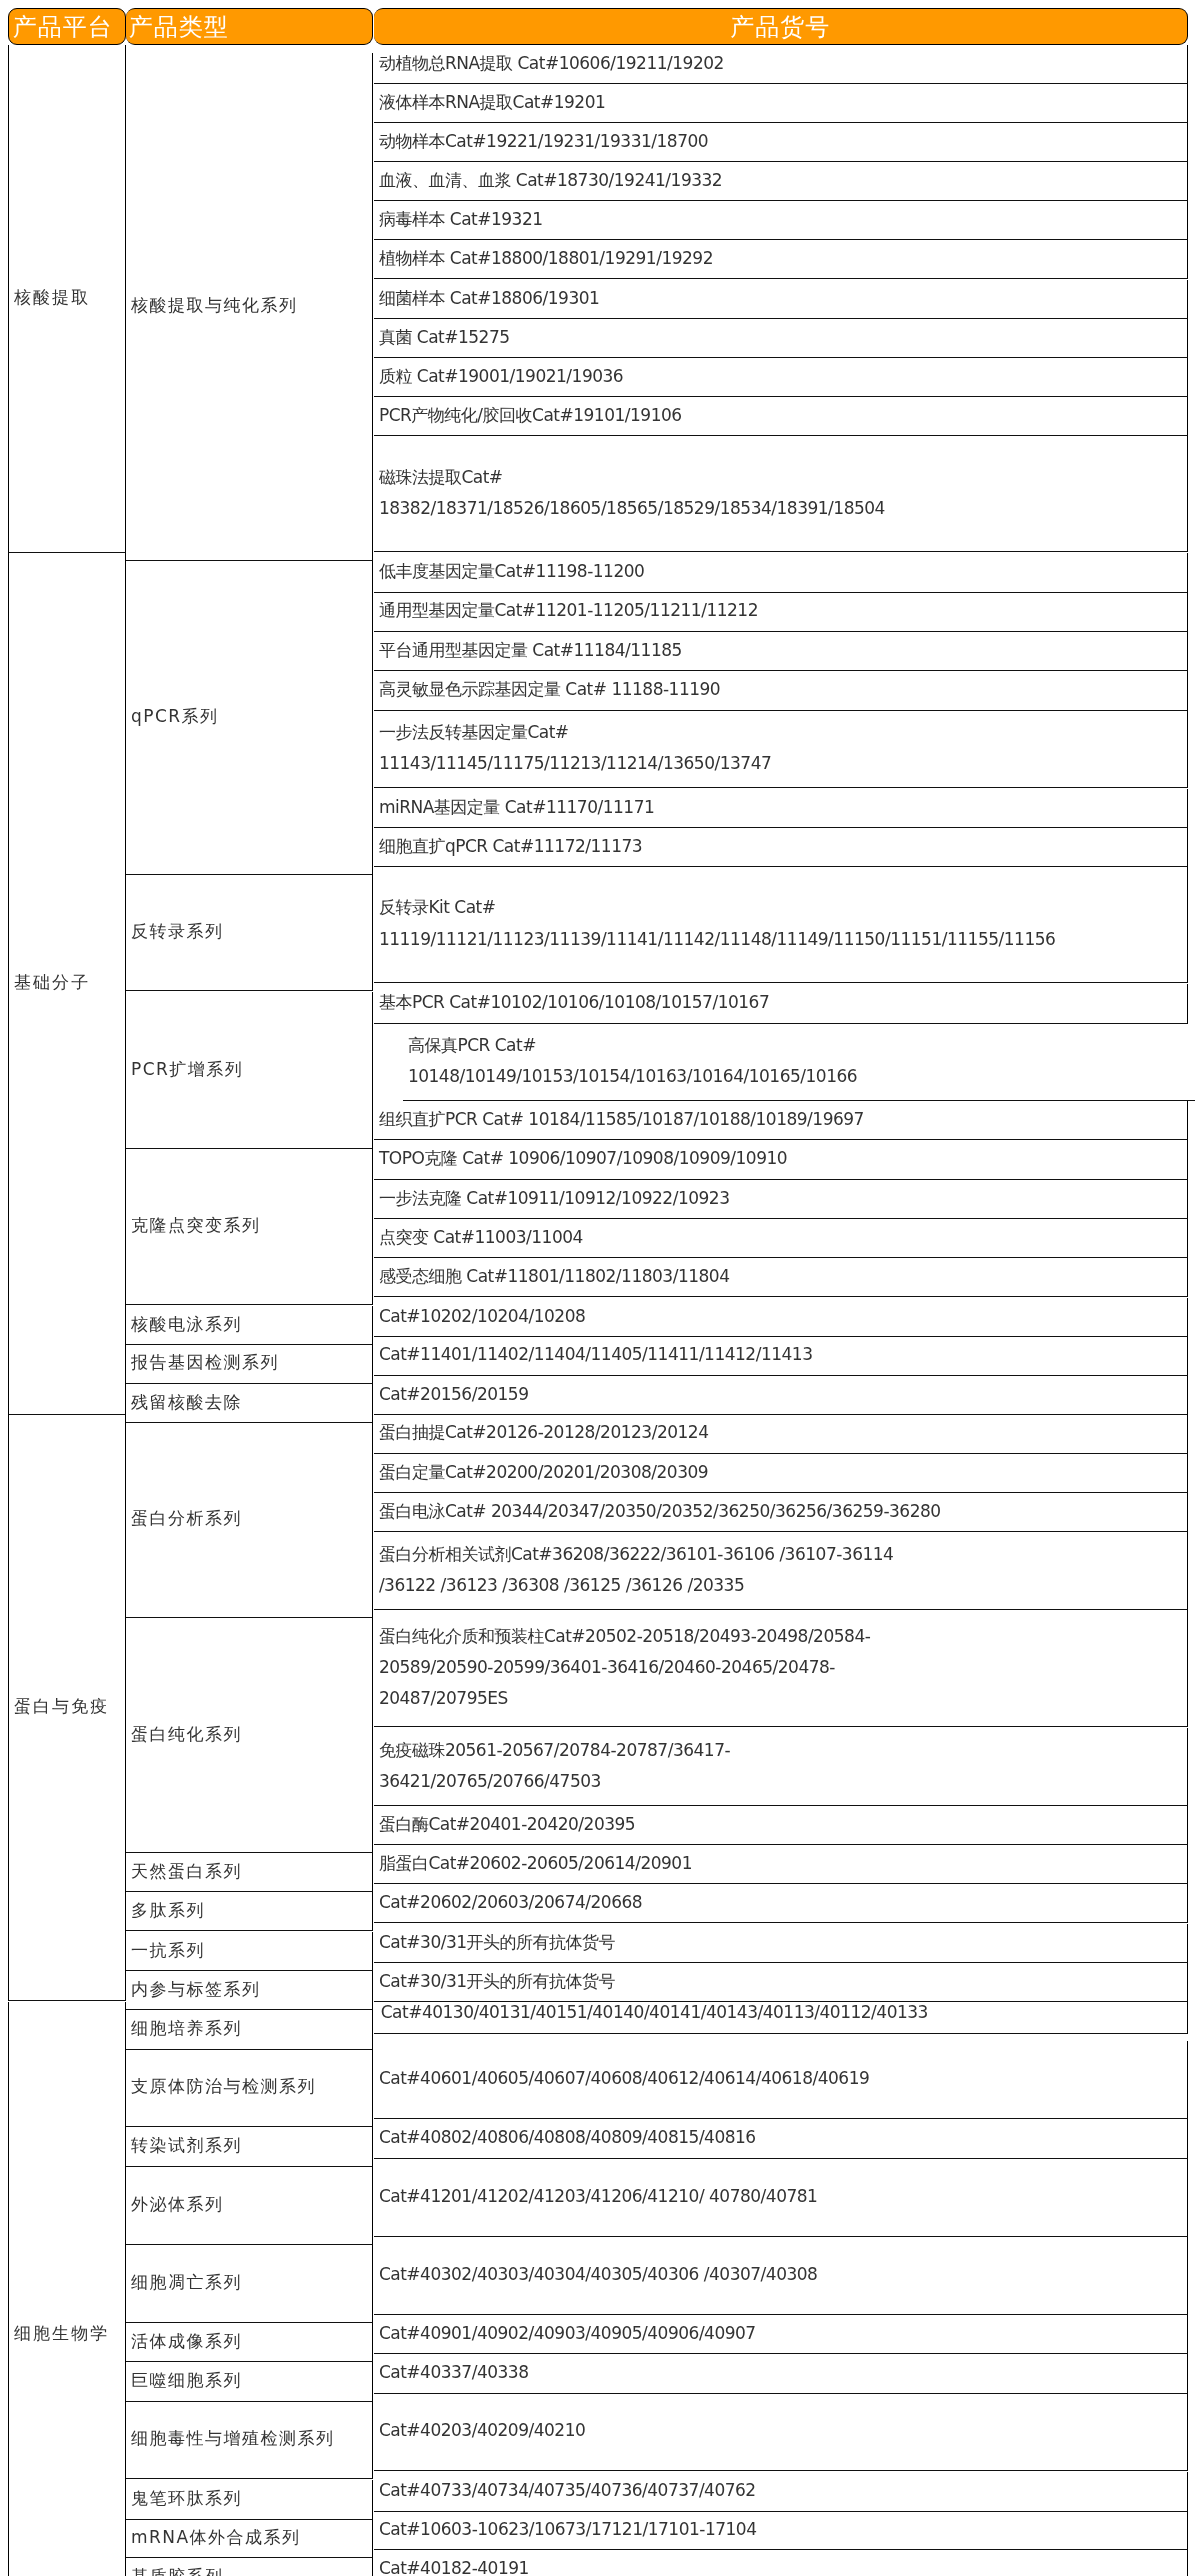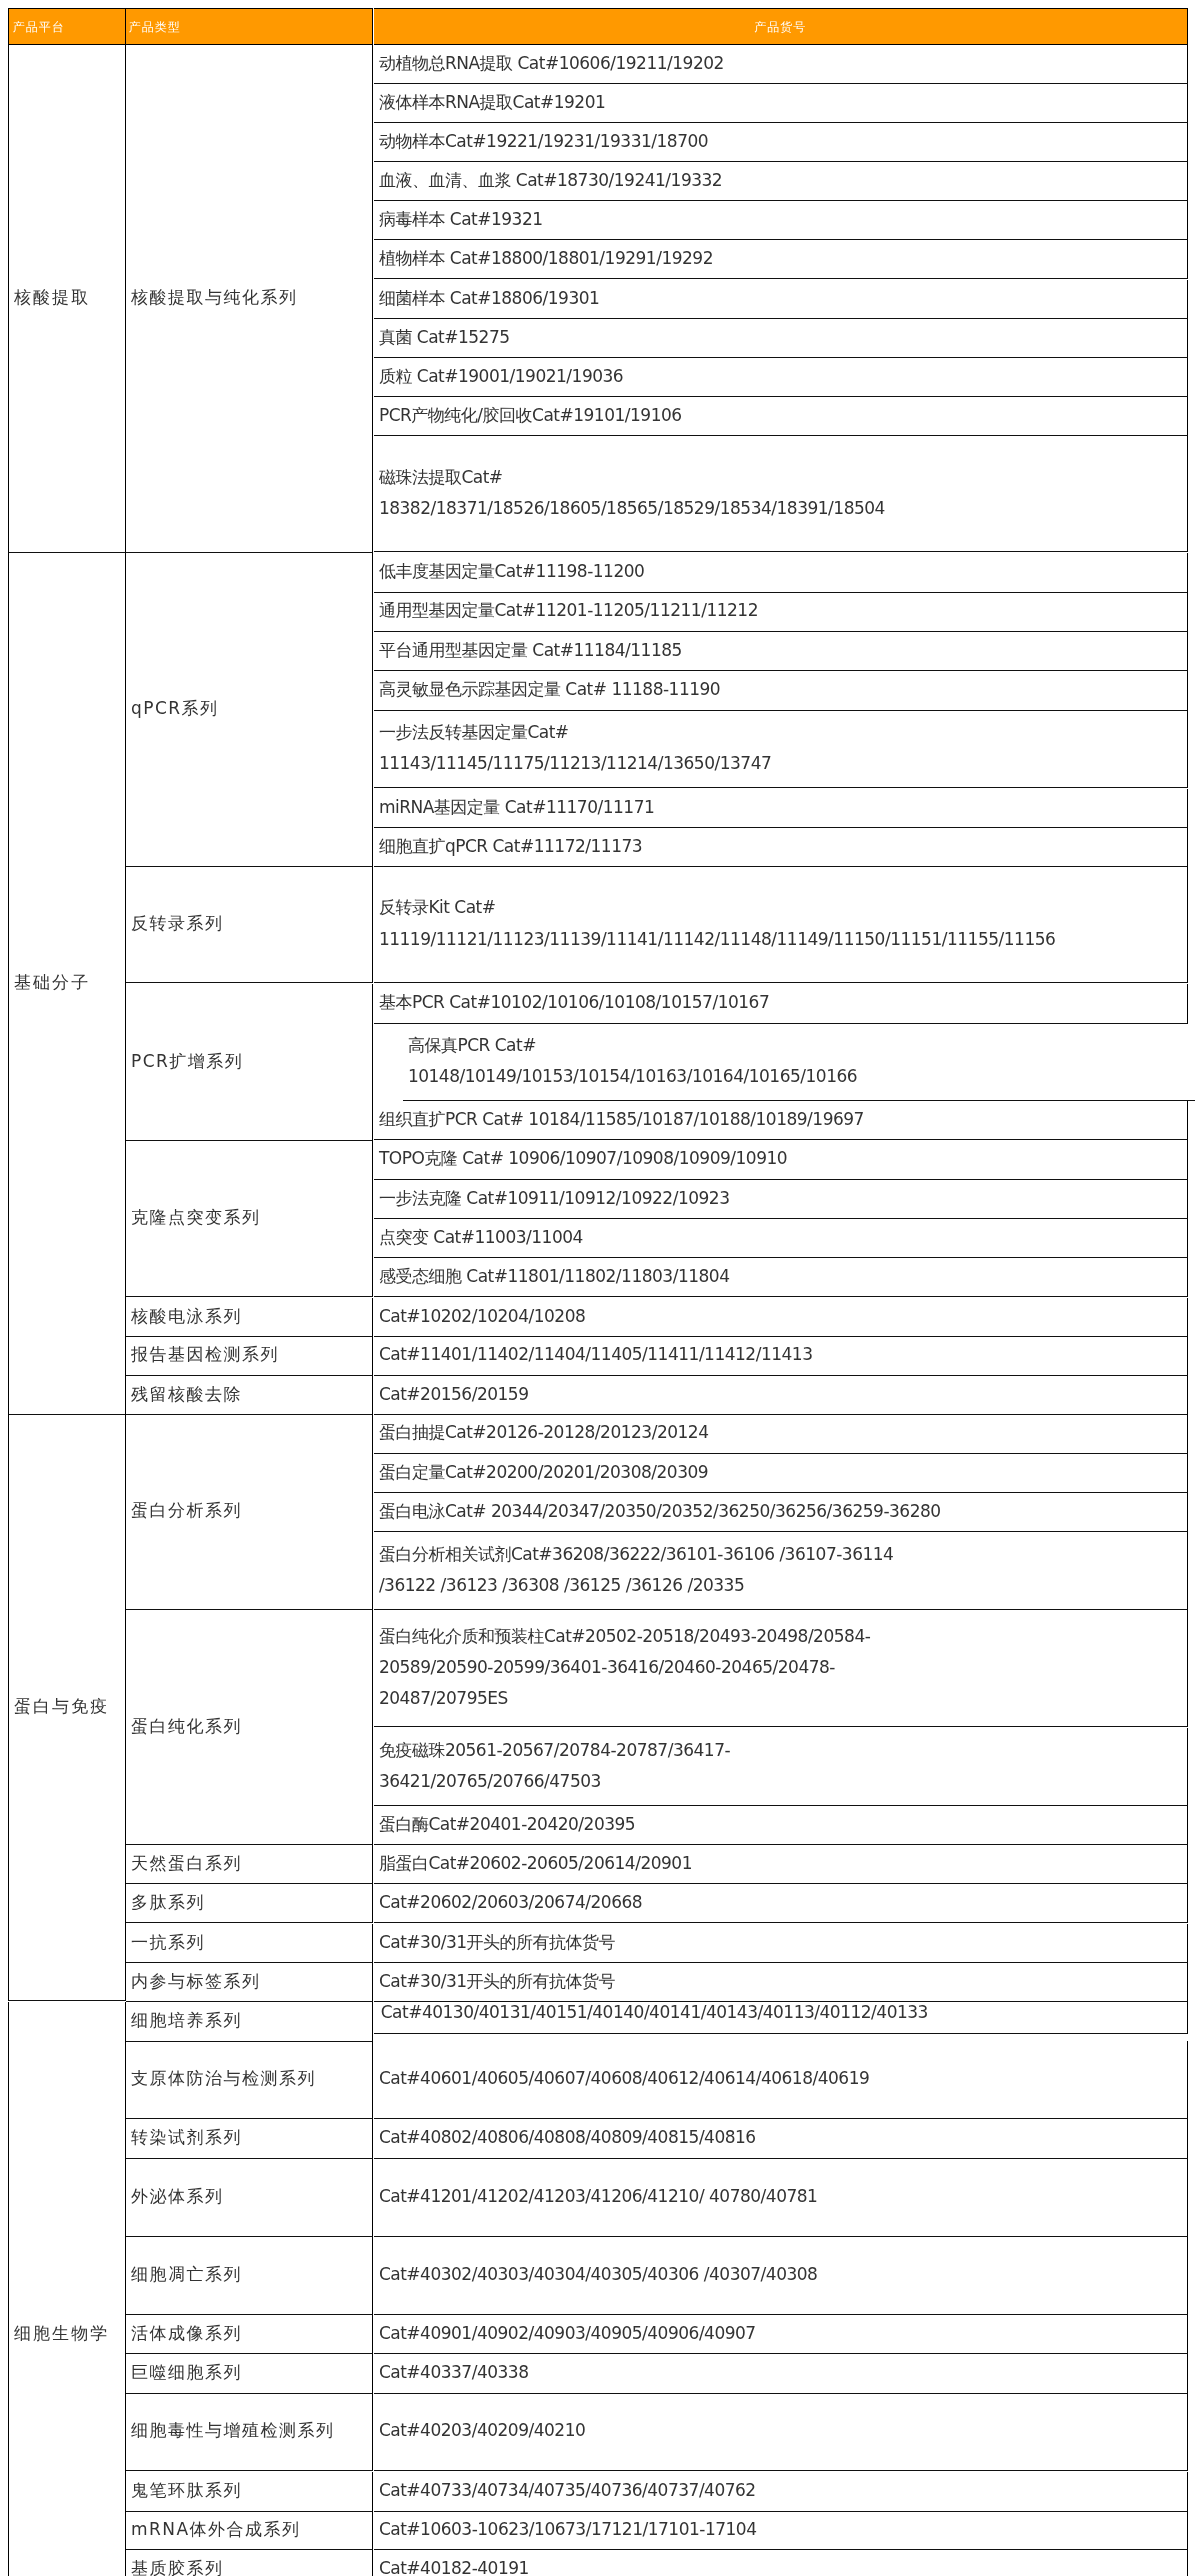--- a/index.html
+++ b/index.html
@@ -1,27 +1,27 @@
 <!DOCTYPE html>
 <html style="font-size:8.2px"><head>
 <meta charset="utf-8">
 <style>
   html, body { margin: 0; padding: 0; background: #ffffff; }
   body { width: 1195px; height: 3224px; position: relative; overflow: hidden;
          font-family: "DejaVu Sans", "Liberation Sans", sans-serif; color: #333333; }
   #tbl { position: absolute; left: 7.7px; top: 7.7px; width: 1180px; }
   .hdr { position: absolute; top: 0; height: 37px; background: #FF9900; color: #ffffff;
-         font-size: 12px; line-height: 37px; box-sizing: border-box;
-         border-top: 1.5px solid #000; border-bottom: 1.5px solid #000; }
+         font-size: 24px; line-height: 37px; box-sizing: border-box;
+         border-top: 1.5px solid #000; border-bottom: 1.5px solid #000; border-radius: 9px; }
   .cell { position: absolute; box-sizing: border-box; border-bottom: 1px solid #111;
           font-size: 17px; line-height: 1.85; display: flex; align-items: center;
           padding: 0 5.2px 0 5.2px; white-space: pre-wrap; word-break: break-all; }
   .c1 { left: 0; width: 118px; border-left: 1.5px solid #000; border-right: 1px solid #000;
         letter-spacing: 2.1px; }
-  .c2 { left: 118px; width: 247px; border-right: 1px solid #000; letter-spacing: 1.5px; }
+  .c2 { left: 118px; width: 247px; border-right: 1px solid #000; letter-spacing: 1.5px; margin-top: 8px; }
   .c3 { left: 366px; width: 814px; border-right: 1.5px solid #000; letter-spacing: -0.5px; }
   .h1 { left: 0; width: 118px; border-left: 1.5px solid #000; border-right: 1px solid #000; padding-left: 4.1px; letter-spacing: 1px;}
   .h2 { left: 118px; width: 247px; border-right: 1px solid #000; padding-left: 3.1px; letter-spacing: 1px;}
   .h3 { left: 366px; width: 814px; border-right: 1.5px solid #000; text-align: center; letter-spacing: 1px;}
 </style>
 </head>
 <body>
 
 <div id="tbl">
   <div class="hdr h1">产品平台</div>

